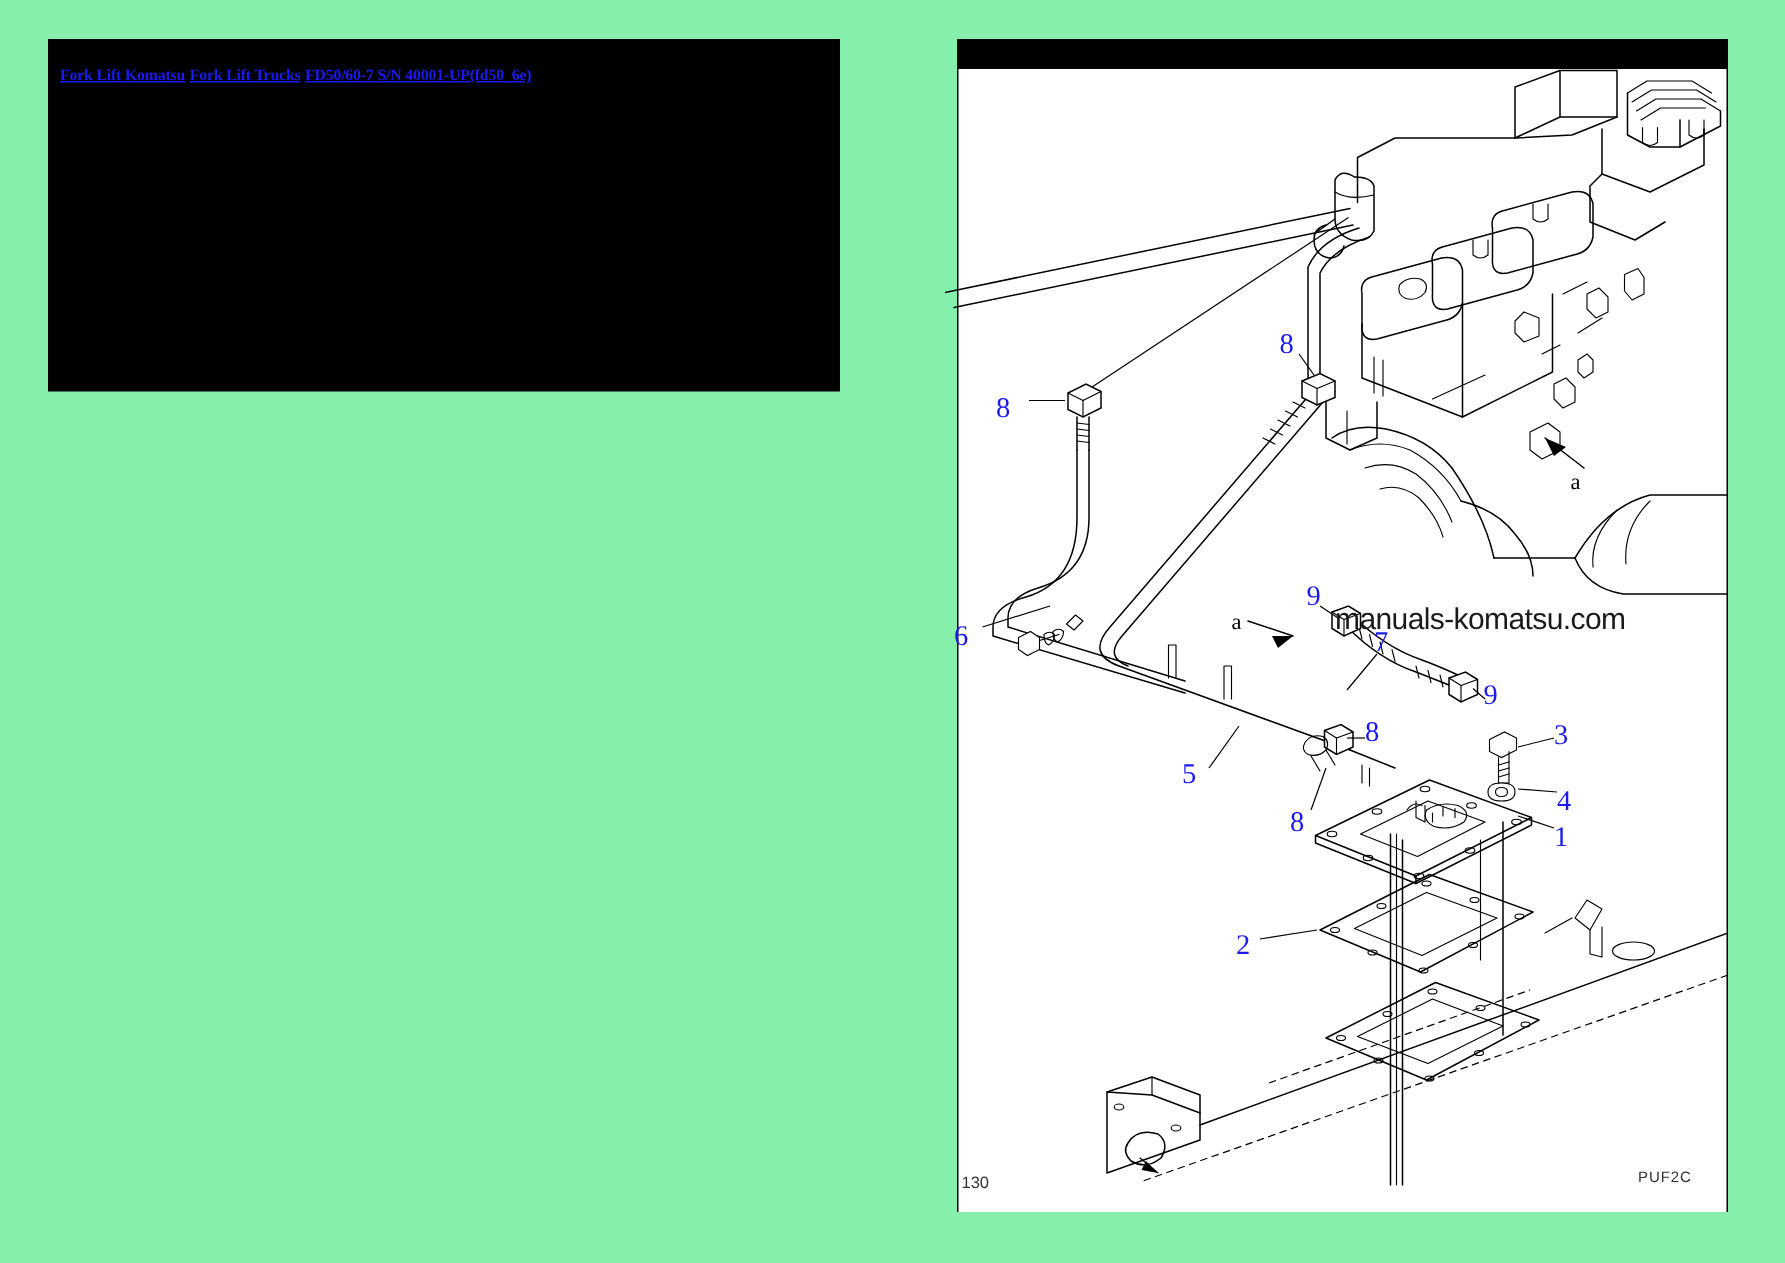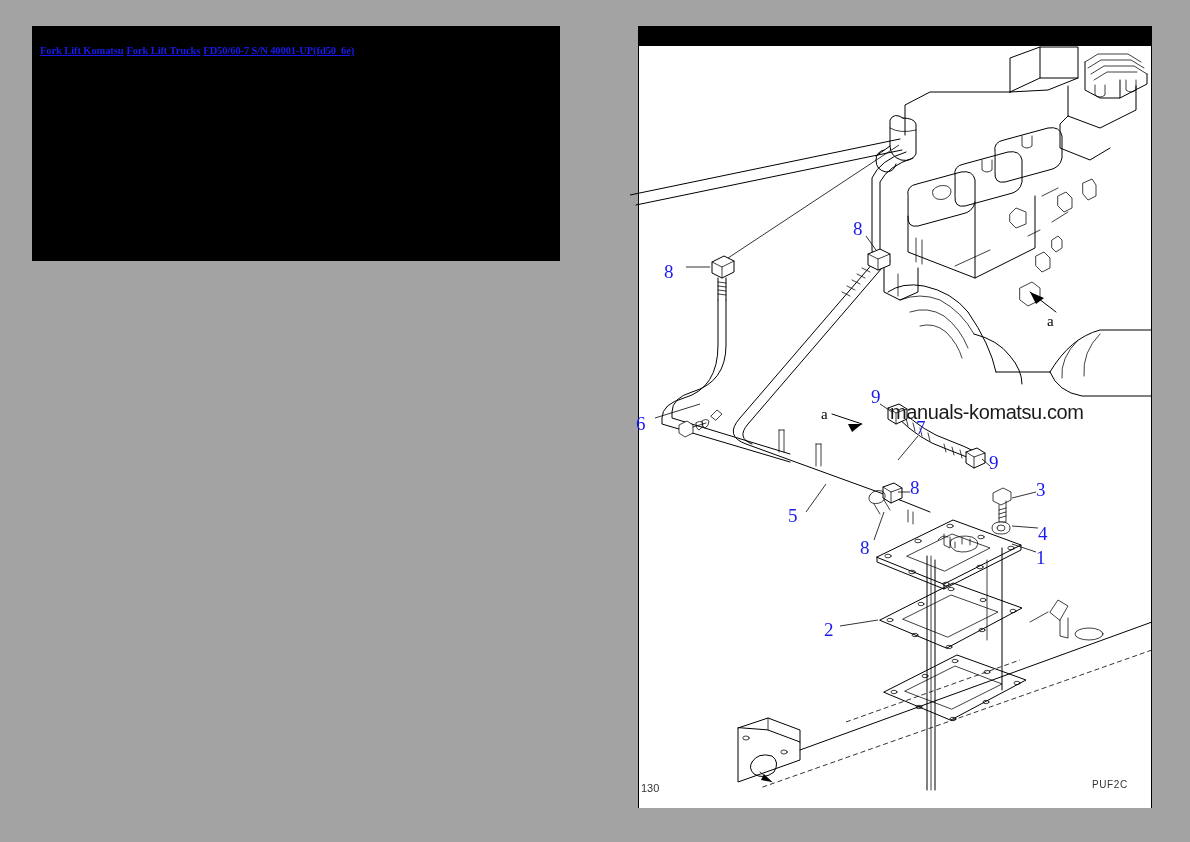--- a/index.html
+++ b/index.html
@@ -8,21 +8,21 @@
     background: #ffffff;
     width: 1190px;
     height: 842px;
     overflow: hidden;
     font-family: "Liberation Serif", serif;
   }
   #page {
     position: relative;
     width: 1190px;
     height: 842px;
-    background: #a3a3a3;
+    background: #86efac;
   }
 
   
   #viewer-panel {
     position: absolute;
     left: 32px;
     top: 26px;
     width: 528px;
     height: 235px;
     background: #000000;

